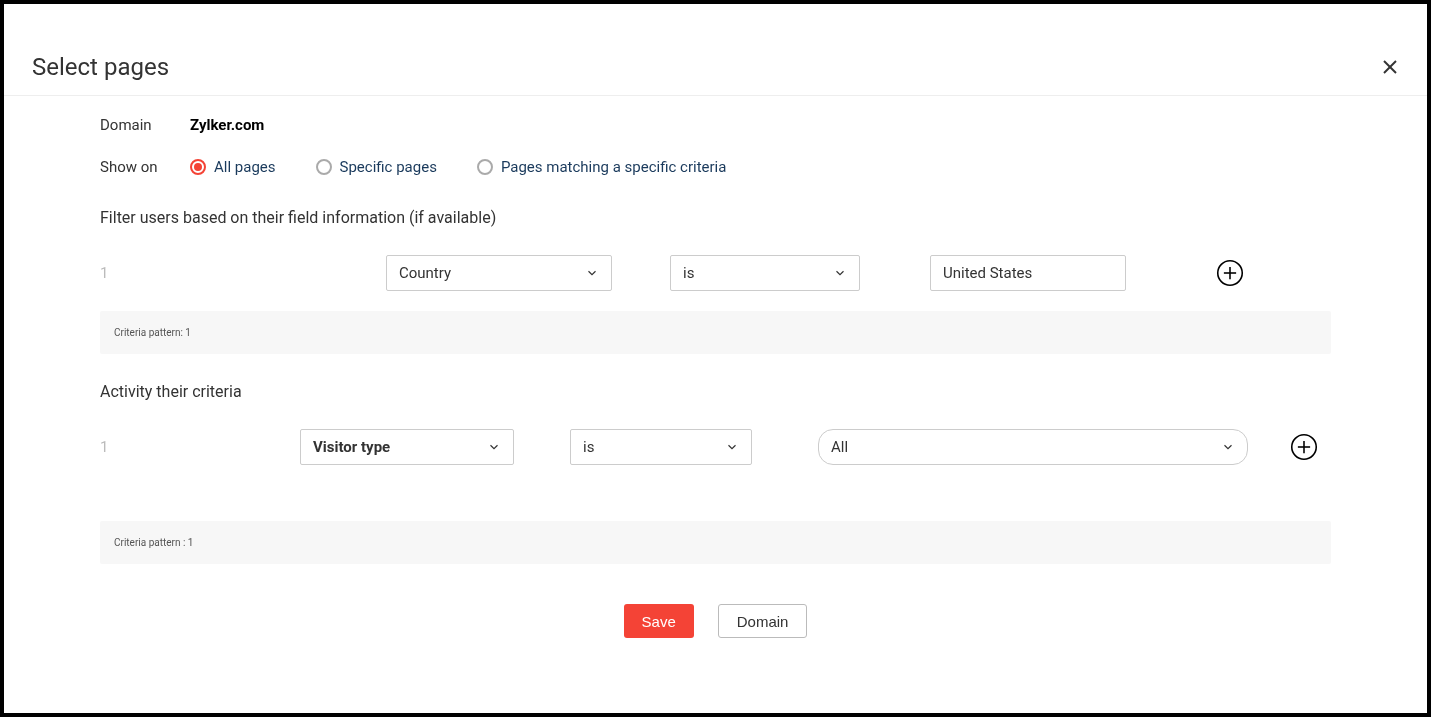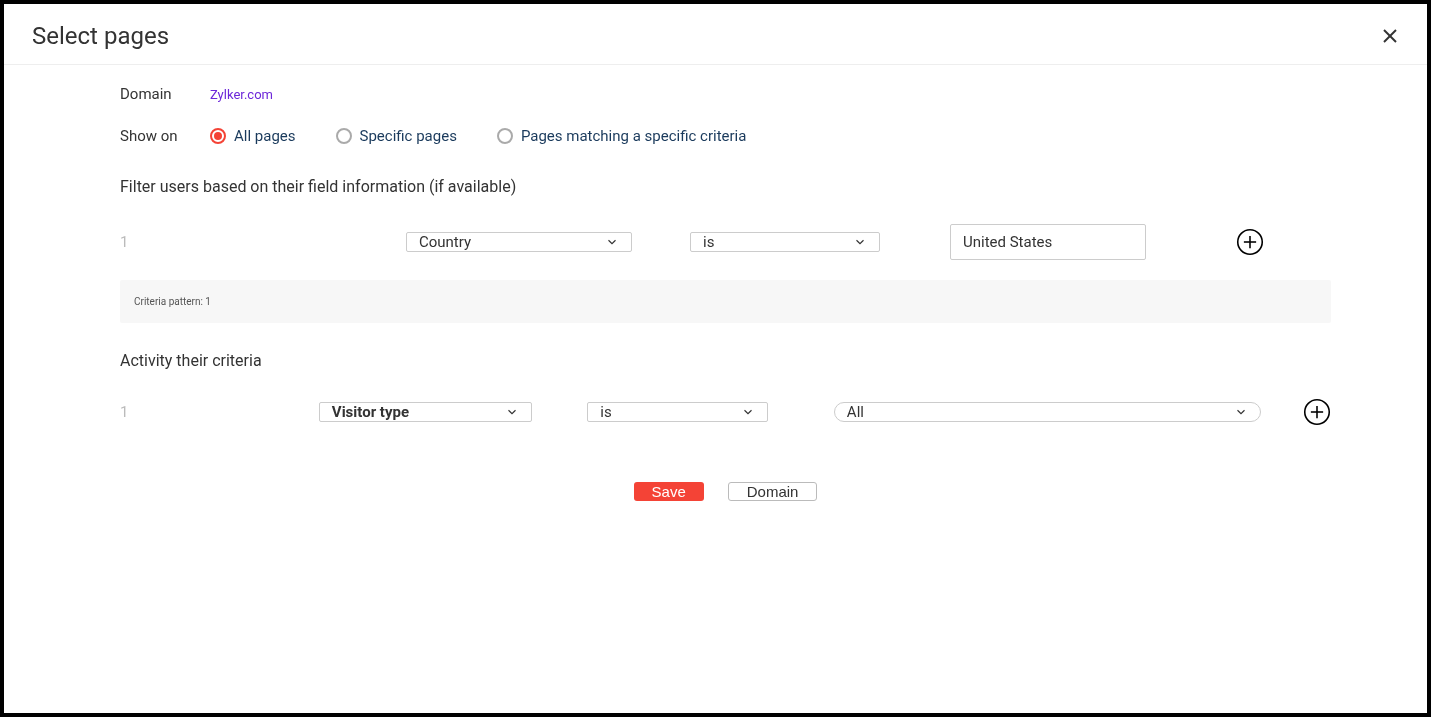--- a/index.html
+++ b/index.html
@@ -11,49 +11,50 @@
     width: 1431px;
     height: 717px;
     position: relative;
   }
   .header {
     display: flex;
     justify-content: space-between;
     align-items: center;
     padding: 18px 28px 14px 28px;
     border-bottom: 1px solid #eee;
+    margin-top: 31px;
   }
   .header h1 {
     font-size: 24px;
     font-weight: 400;
     color: #333;
   }
   .close-icon {
     cursor: pointer;
     width: 18px;
     height: 18px;
   }
   .content {
     padding: 20px 96px 0 96px;
-    margin-left: 20px;
   }
   .row {
     display: flex;
     align-items: center;
     margin-bottom: 24px;
   }
   .label {
     font-size: 15px;
     color: #333;
     width: 90px;
     flex-shrink: 0;
   }
   .domain-value {
-    font-size: 13px;
-    color: #6d28d9;
+    font-size: 15px;
+    color: #000000;
+    font-weight: bold;
   }
   .radio-group {
     display: flex;
     align-items: center;
     gap: 40px;
   }
   .radio-option {
     display: flex;
     align-items: center;
     gap: 8px;
@@ -97,21 +98,21 @@
   }
   .row-num {
     font-size: 15px;
     color: #bbb;
     width: 20px;
     flex-shrink: 0;
   }
   .select {
     border: 1px solid #ccc;
     border-radius: 2px;
-    height: 20px;
+    height: 36px;
     display: flex;
     align-items: center;
     justify-content: space-between;
     padding: 0 12px;
     font-size: 15px;
     color: #333;
     background: #fff;
     cursor: pointer;
     gap: 20px;
   }
@@ -144,21 +145,21 @@
     border-radius: 2px;
     margin-bottom: 28px;
   }
   .footer {
     display: flex;
     justify-content: center;
     gap: 24px;
     margin-top: 40px;
   }
   .btn {
-    height: 19px;
+    height: 34px;
     padding: 0 18px;
     font-size: 15px;
     border-radius: 3px;
     cursor: pointer;
     display: flex;
     align-items: center;
     justify-content: center;
   }
   .btn-primary {
     background: #f44336;
@@ -265,19 +266,20 @@
         </svg>
     </div>
     <div style="width:42px;"></div>
     <svg class="plus-btn" viewBox="0 0 32 32" fill="none" stroke="#000" stroke-width="1.8">
       <circle cx="16" cy="16" r="14"></circle>
       <line x1="16" y1="9" x2="16" y2="23"></line>
       <line x1="9" y1="16" x2="23" y2="16"></line>
     </svg>
   </div>
 
+  <div class="pattern-bar">Criteria pattern : 1</div>
 
   <div class="footer">
     <button class="btn btn-primary">Save</button>
     <button class="btn btn-secondary">Domain</button>
   </div>
 
 </div>
 
 </body></html>

